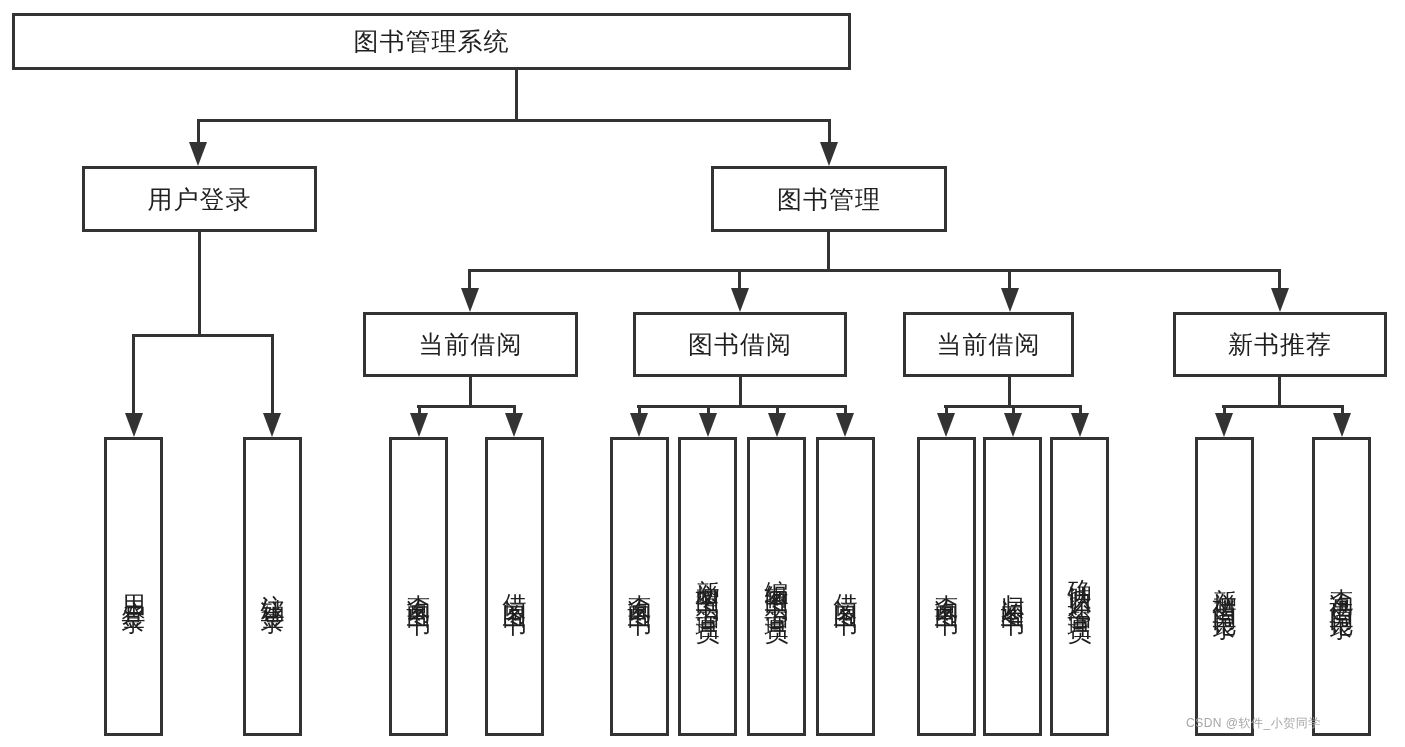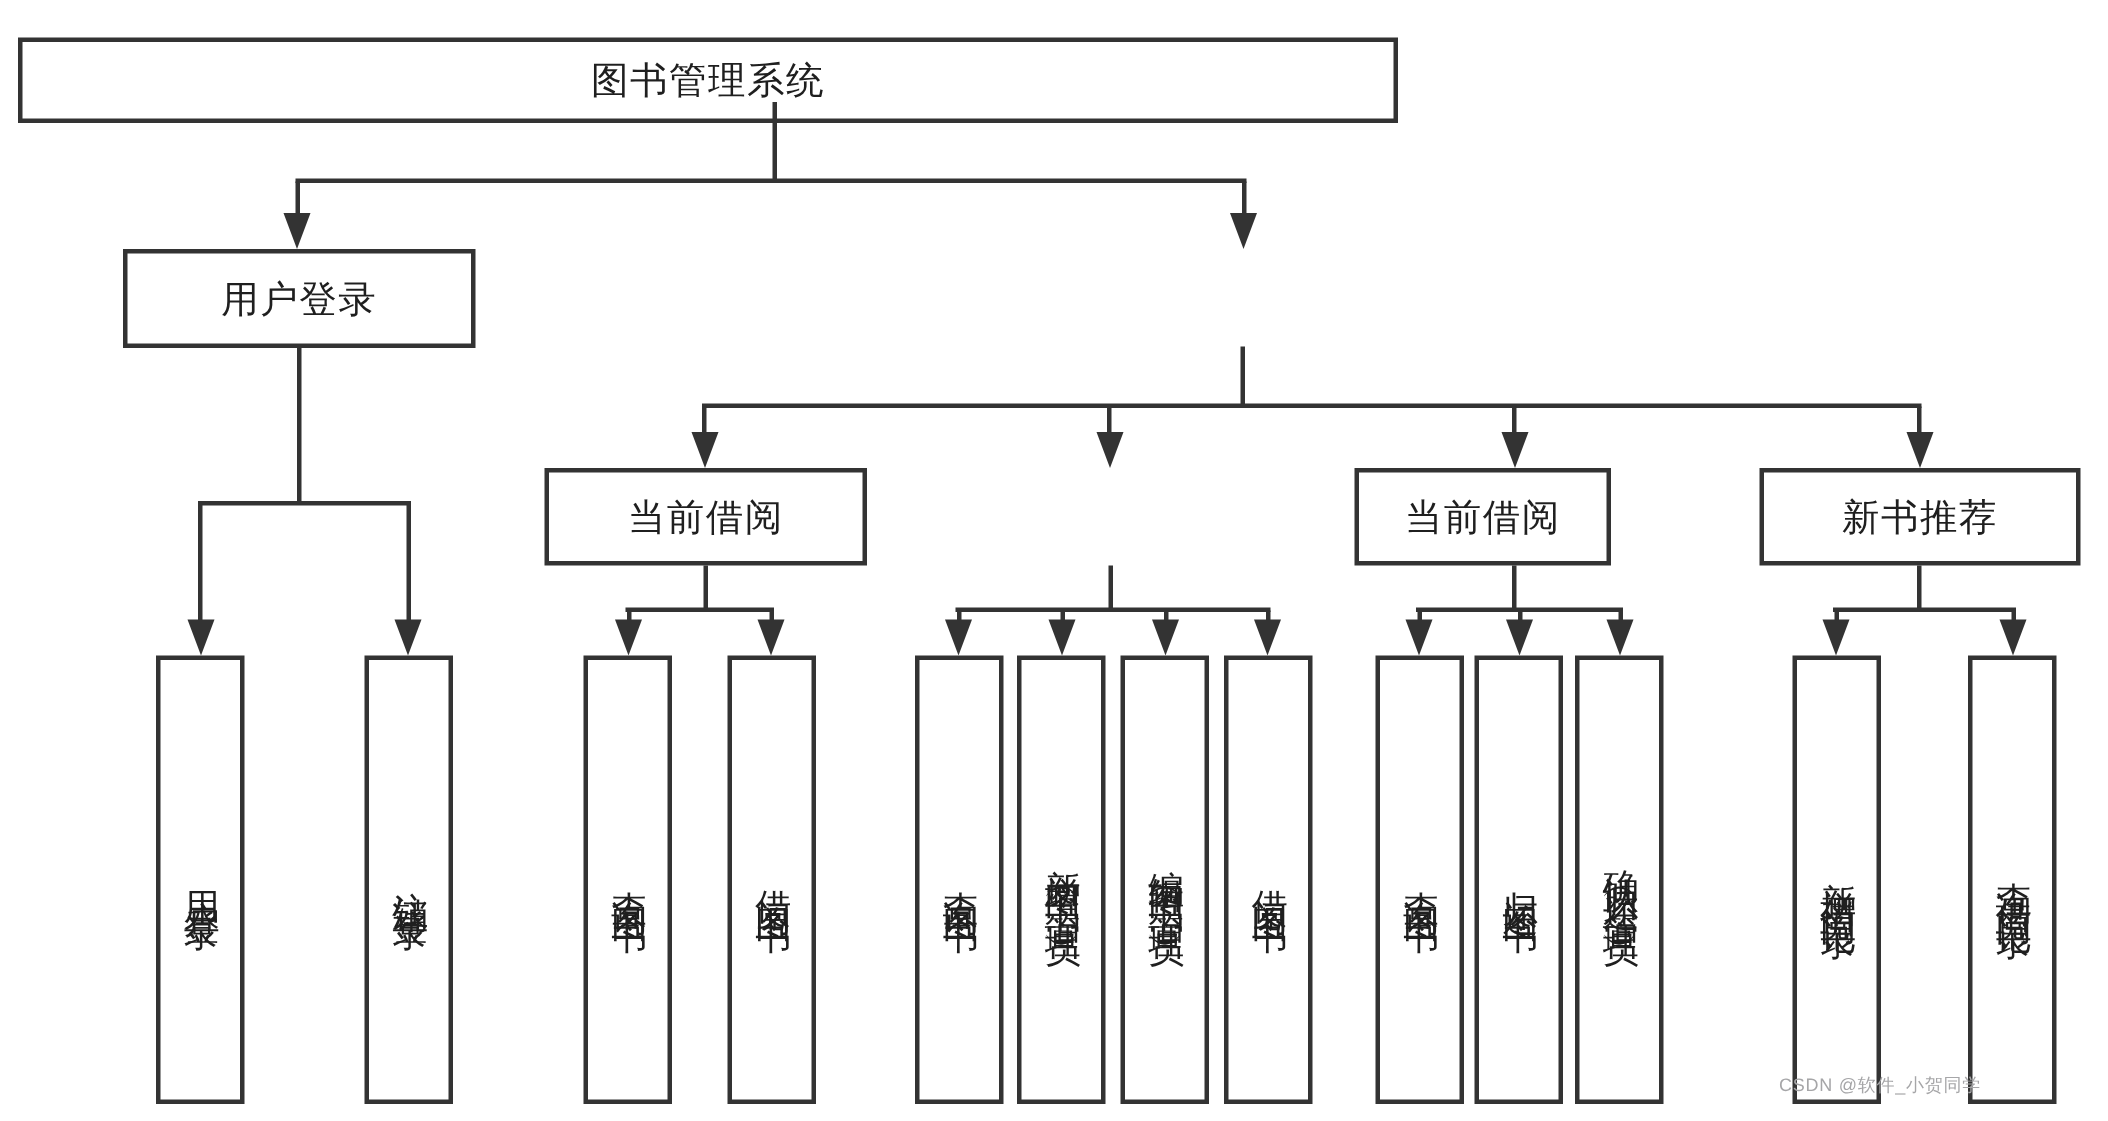--- a/index.html
+++ b/index.html
@@ -38,33 +38,39 @@
   .watermark{
     position:absolute;left:1186px;top:715px;z-index:5;
     color:var(--wm);font-size:12px;letter-spacing:0.5px;white-space:nowrap;
   }
 </style>
 </head>
 <body>
 
 <div class="stage">
 
-  <div class="box" style="left:12px;top:25px;width:920px;height:57px">
+  <div class="box" style="left:12px;top:13px;width:839px;height:57px">
     <span>图书管理系统</span>
   </div>
 
   <div class="box" style="left:82px;top:166px;width:235px;height:66px">
     <span>用户登录</span>
   </div>
 
+  <div class="box" style="left:711px;top:166px;width:236px;height:66px">
+    <span>图书管理</span>
+  </div>
 
   <div class="box" style="left:363px;top:312px;width:215px;height:65px">
     <span>当前借阅</span>
   </div>
 
+  <div class="box" style="left:633px;top:312px;width:214px;height:65px">
+    <span>图书借阅</span>
+  </div>
 
   <div class="box" style="left:903px;top:312px;width:171px;height:65px">
     <span>当前借阅</span>
   </div>
 
   <div class="box" style="left:1173px;top:312px;width:214px;height:65px">
     <span>新书推荐</span>
   </div>
 
   <div class="leaf" style="left:104px;top:437px;width:59px;height:299px">

